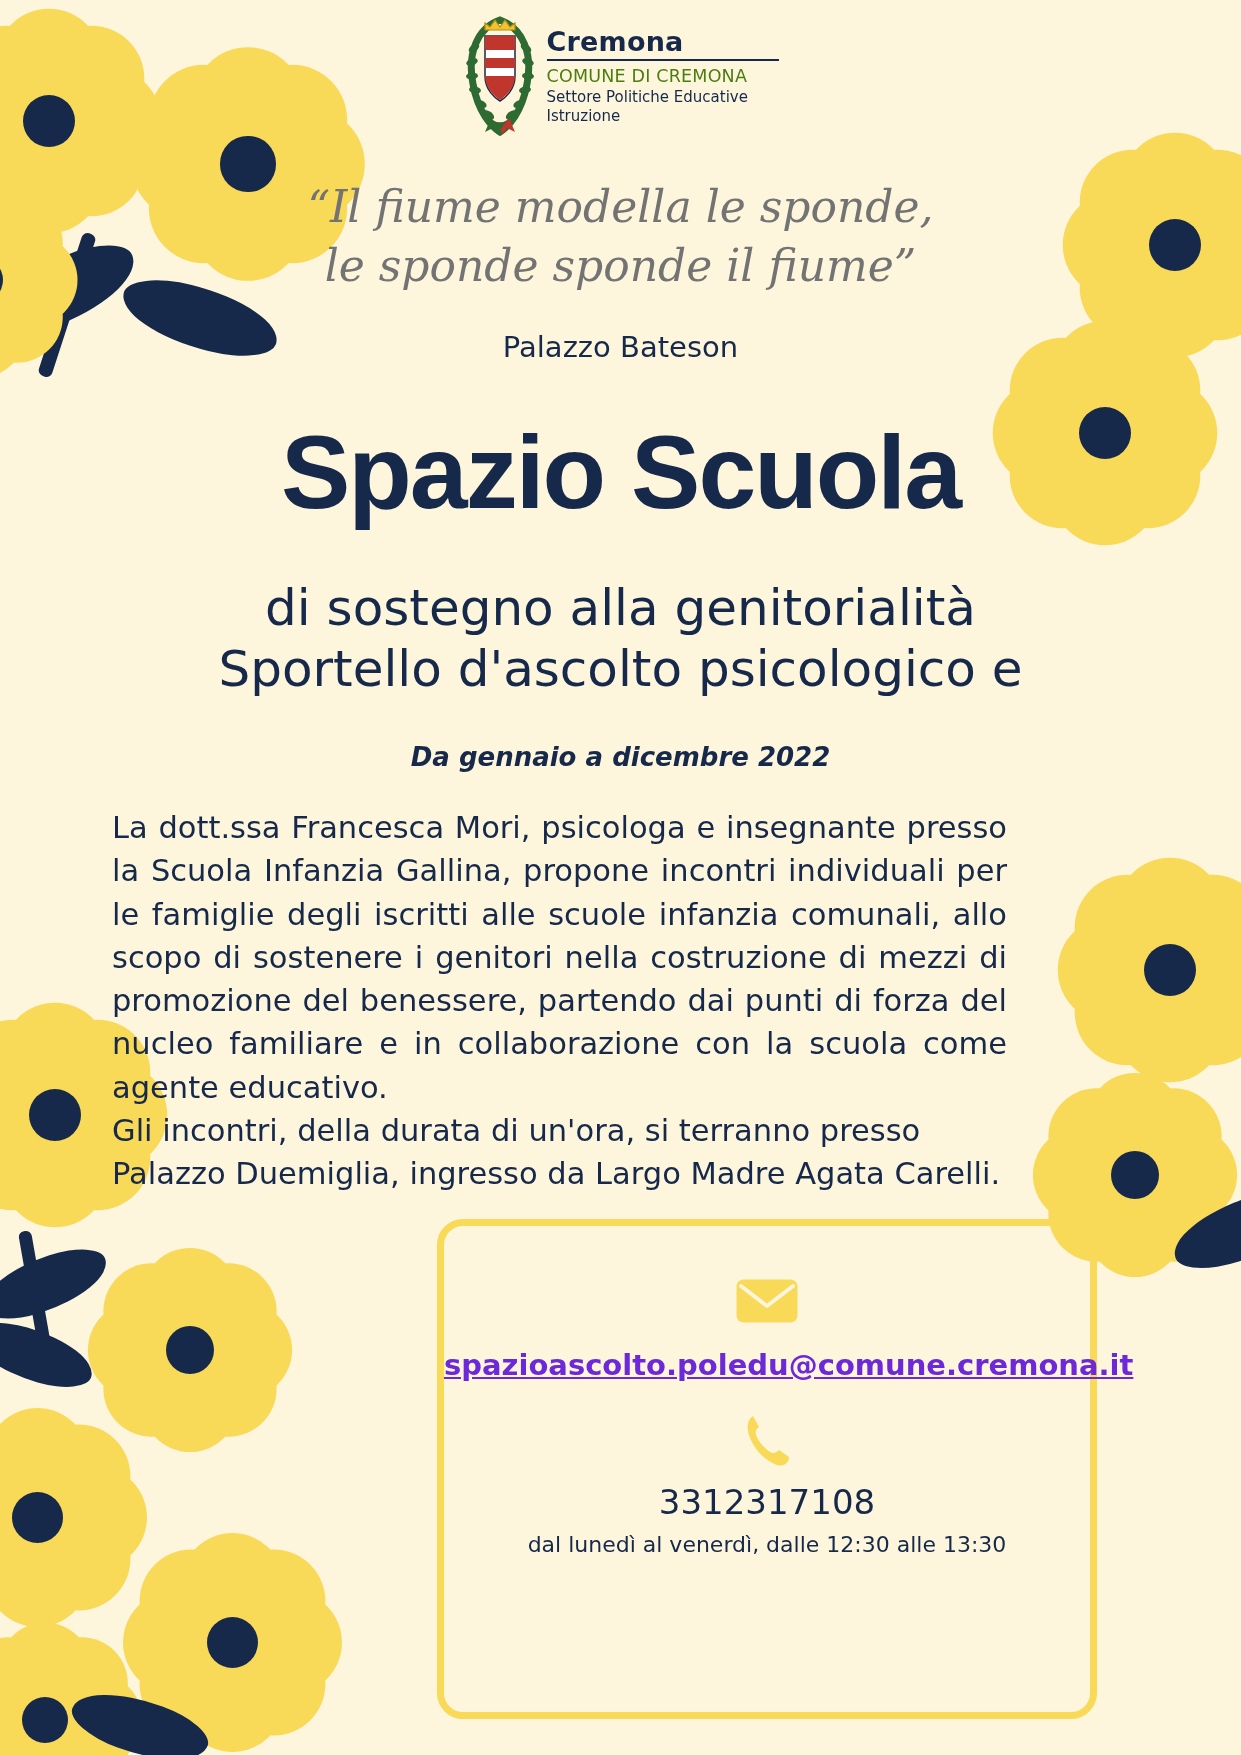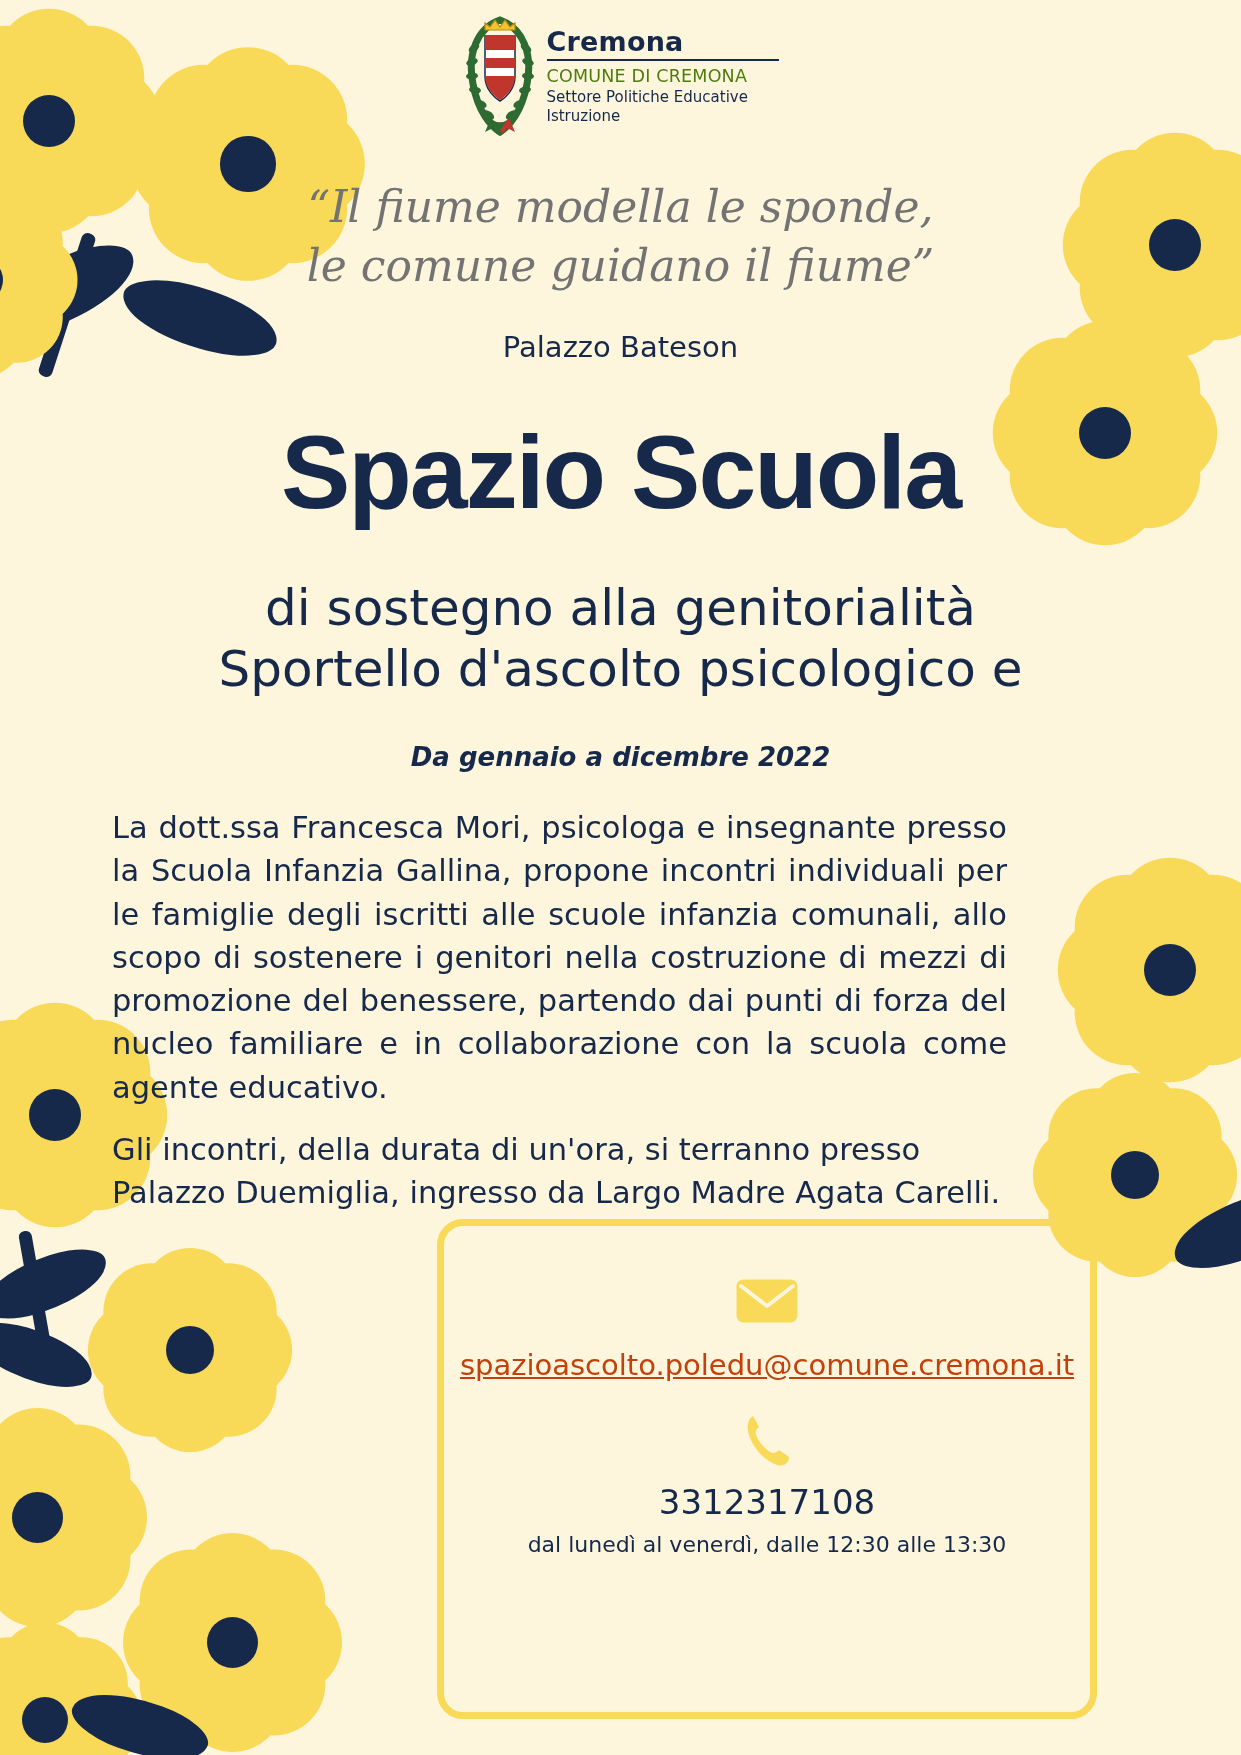--- a/index.html
+++ b/index.html
@@ -184,21 +184,20 @@
     font-size: 30.5px;
     line-height: 1.42;
     color: #16294b;
     text-align: justify;
   }
   .body-text p {
     margin: 0;
   }
   .body-text p.last {
     text-align: left;
-    margin-top: 19px;
   }
 
   
   .contact-box {
     position: absolute;
     left: 437px;
     top: 1219px;
     width: 660px;
     height: 500px;
     border: 7px solid #f9d958;
@@ -212,23 +211,23 @@
     font-size: 30px;
     color: #16294b;
   }
   .icon-mail {
     margin: 26px auto 0 auto;
     width: 64px;
     height: 46px;
   }
   .contact-email {
     margin-top: 24px;
-    font-weight: normal;
+    font-weight: bold;
     font-size: 29px;
-    color: #c2410c;
+    color: #6d28d9;
     text-decoration: underline;
   }
   .icon-phone {
     margin: 30px auto 0 auto;
     width: 48px;
     height: 56px;
   }
   .contact-phone {
     margin-top: 14px;
     font-size: 34px;
@@ -463,21 +462,21 @@
         <div class="logo-rule"></div>
         <div class="logo-l1">COMUNE DI CREMONA</div>
         <div class="logo-l2">Settore Politiche Educative</div>
         <div class="logo-l3">Istruzione</div>
       </div>
     </div>
   </div>
 
   <div class="quote">
     <div>“Il fiume modella le sponde,</div>
-    <div>le comune guidano il fiume”</div>
+    <div>le sponde sponde il fiume”</div>
   </div>
   <div class="quote-author">Palazzo Bateson</div>
 
   <div class="title">Spazio Scuola</div>
   <div class="subtitle">
     <div>di sostegno alla genitorialità</div>
     <div>Sportello d'ascolto psicologico e</div>
   </div>
   <div class="period">Da gennaio a dicembre 2022</div>
 

